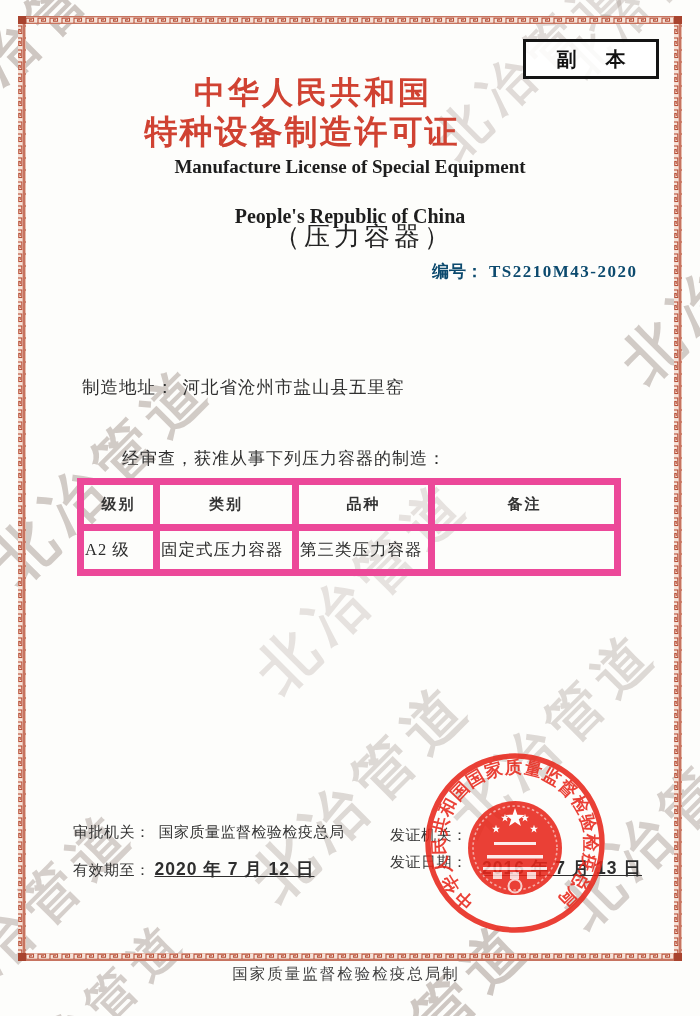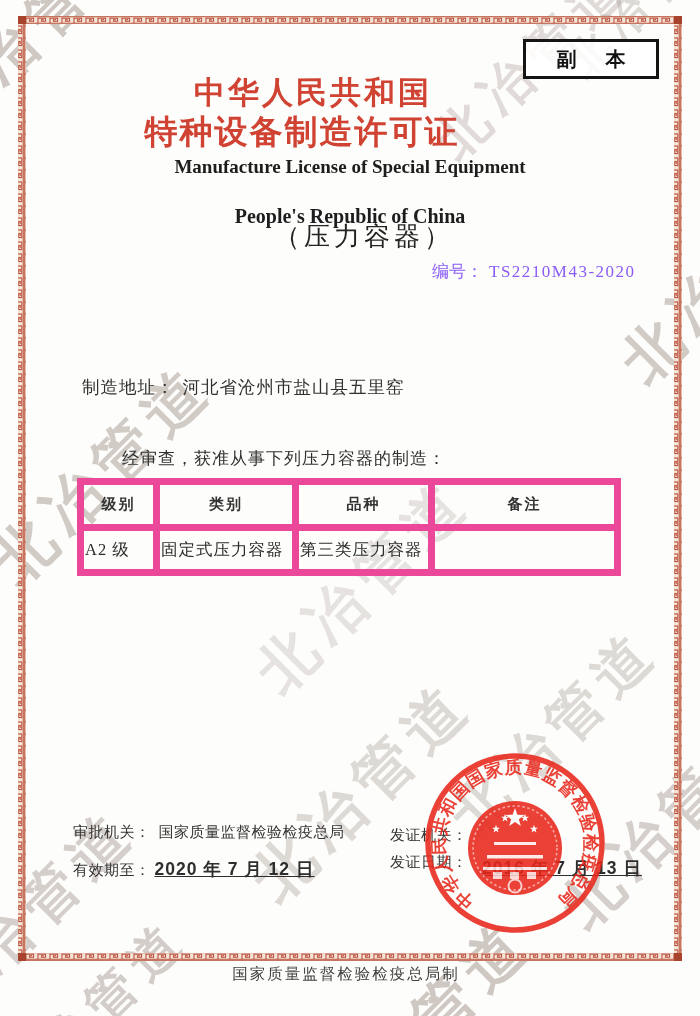--- a/index.html
+++ b/index.html
@@ -28,21 +28,21 @@
     font-size:20px; font-weight:700; letter-spacing:12px; padding-left:12px;
     color:#111; background:rgba(255,255,255,.85);
     font-family:"Liberation Serif",serif;
   }
   .t-center{left:0;width:100%;text-align:center;}
   .title-cn1{top:72px;  font-size:31px; font-weight:700; color:#d04232; letter-spacing:3px; transform:translateX(-37px);}
   .title-cn2{top:110px; font-size:33px; font-weight:700; color:#d04232; letter-spacing:2px; transform:translateX(-48px);}
   .title-en1{top:156px; font-size:19px; font-weight:700; color:#1d1d1d;}
   .title-en2{top:189px; font-size:20px; font-weight:700; color:#1d1d1d;margin-top:16px;}
   .subtitle {top:219px; font-size:26px; color:#242424; letter-spacing:4px; transform:translateX(14px);}
-  .license-line{left:432px; top:260px; font-size:17px; color:#8b5cf6; font-weight:400;}
+  .license-line{left:432px; top:260px; font-size:17px; color:#0c4a6e; font-weight:700;}
   .license-line .num{letter-spacing:1.5px; margin-left:6px; font-family:"Liberation Serif",serif;}
   .info-line{font-size:17.5px; color:#303030; letter-spacing:1px;}
   .lab{margin-right:8px;}
   .company-line{left:82px; top:336px;}
   .address-line{left:82px; top:375px;}
   .note-line{left:122px; top:447px; font-size:17px; letter-spacing:1px; color:#303030;}
   
   .lic-table{
     position:absolute; left:77px; top:478px; width:537px;
     border-collapse:collapse; table-layout:fixed;

